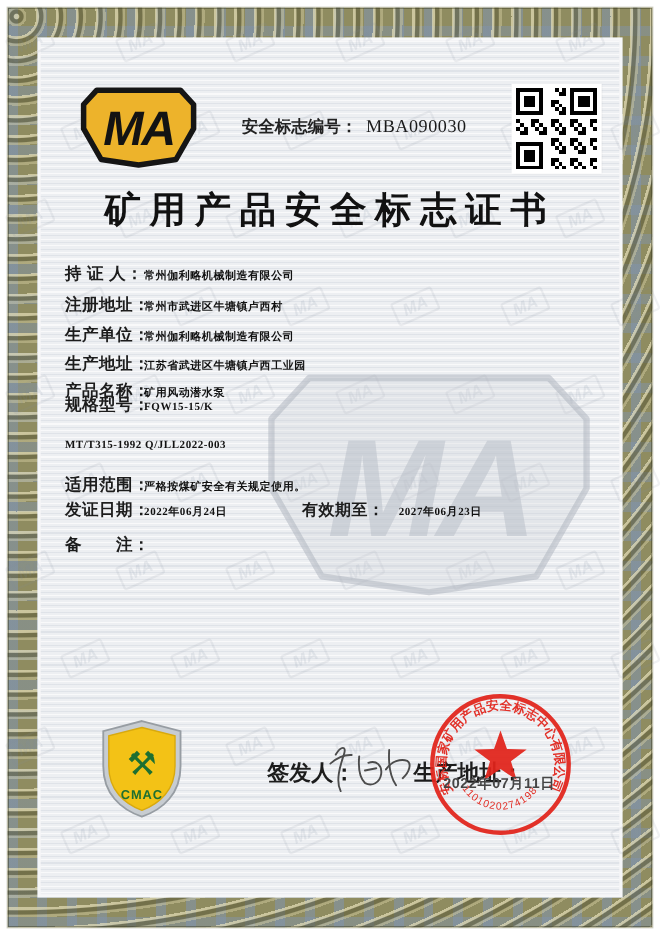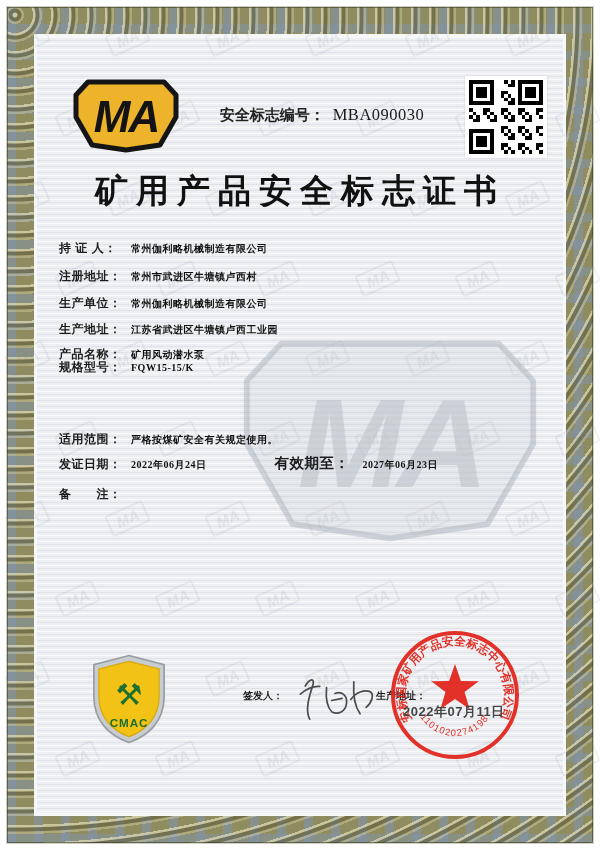--- a/index.html
+++ b/index.html
@@ -40,31 +40,31 @@
   .certno .lab{font-weight:bold;font-size:15px;color:#222;}
   .certno .val{font-family:"Liberation Serif",serif;font-size:16.5px;color:#1a1a1a;letter-spacing:.5px;}
   .qr{position:absolute;left:428px;top:39px;width:82px;height:82px;background:#fff;box-shadow:0 0 2px rgba(0,0,0,.15);}
   .qr svg{position:absolute;left:4px;top:4px;}
   .title{
     position:absolute;left:0;top:132px;width:100%;text-align:center;
     font-size:33px;font-weight:900;letter-spacing:8px;color:#111;
     font-family:"Liberation Sans",sans-serif;
   }
   .row{position:absolute;left:22px;width:486px;display:flex;align-items:baseline;}
-  .row .lbl{font-weight:bold;font-size:12px;color:#1c1c1c;width:72px;flex:none;letter-spacing:.5px;white-space:nowrap;}
+  .row .lbl{font-weight:bold;font-size:15px;color:#1c1c1c;width:72px;flex:none;letter-spacing:.5px;white-space:nowrap;}
   .row.long .lbl{width:auto;margin-right:70px;}
   .row .val{font-family:"Liberation Serif",serif;font-weight:bold;font-size:10px;color:#111;letter-spacing:.5px;white-space:nowrap;}
   .row .lbl2{font-weight:bold;font-size:14.5px;color:#1c1c1c;margin-left:68px;width:88px;flex:none;letter-spacing:.5px;}
   .notice{
     position:absolute;left:20px;top:526px;width:486px;
     font-family:"Liberation Serif",serif;font-weight:bold;font-size:13.2px;
     color:#101010;line-height:1.5;text-align:justify;text-indent:2em;letter-spacing:.2px;
   }
   .cmac{position:absolute;left:50px;top:616px;}
-  .issuer-label,.dept-label{position:absolute;font-weight:bold;font-size:10px;color:#1c1c1c;}
+  .issuer-label,.dept-label{position:absolute;font-weight:bold;font-size:20px;color:#1c1c1c;}
   .issuer-label{left:206px;top:652px;}
   .dept-label{left:339px;top:652px;}
   .signature{position:absolute;left:258px;top:630px;transform:rotate(-6deg);}
   .seal{position:absolute;left:348px;top:588px;opacity:.93;}
   .seal-date{
     position:absolute;left:366px;top:666px;font-weight:bold;font-size:13px;
     color:#454545;letter-spacing:.5px;font-family:"Liberation Sans",sans-serif;
   }
 </style>
 </head>
@@ -269,20 +269,21 @@
     </div>
     <div class="row" style="top:309px">
       <span class="lbl">产品名称：</span>
       <span class="val">矿用风动潜水泵</span>
     </div>
     <div class="row" style="top:322px">
       <span class="lbl">规格型号：</span>
       <span class="val">FQW15-15/K</span>
     </div>
     <div class="row long" style="top:362px">
+      <span class="val">MT/T315-1992 Q/JLL2022-003</span>
     </div>
     <div class="row" style="top:394px">
       <span class="lbl">适用范围：</span>
       <span class="val">严格按煤矿安全有关规定使用。</span>
     </div>
 
     <div class="row" style="top:417px">
       <span class="lbl">发证日期：</span>
       <span class="val">2022年06月24日</span>
       <span class="lbl2">有效期至：</span>

